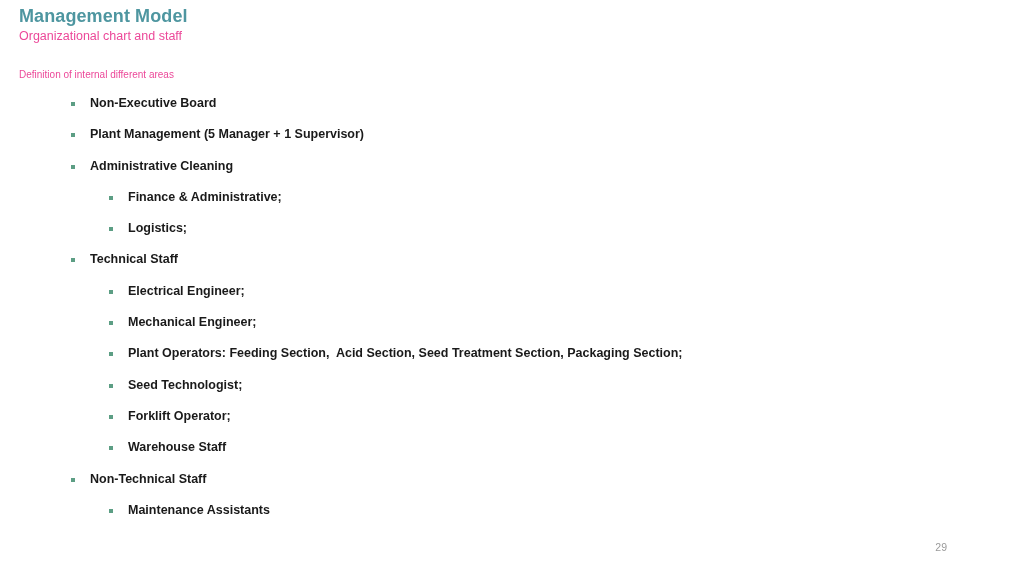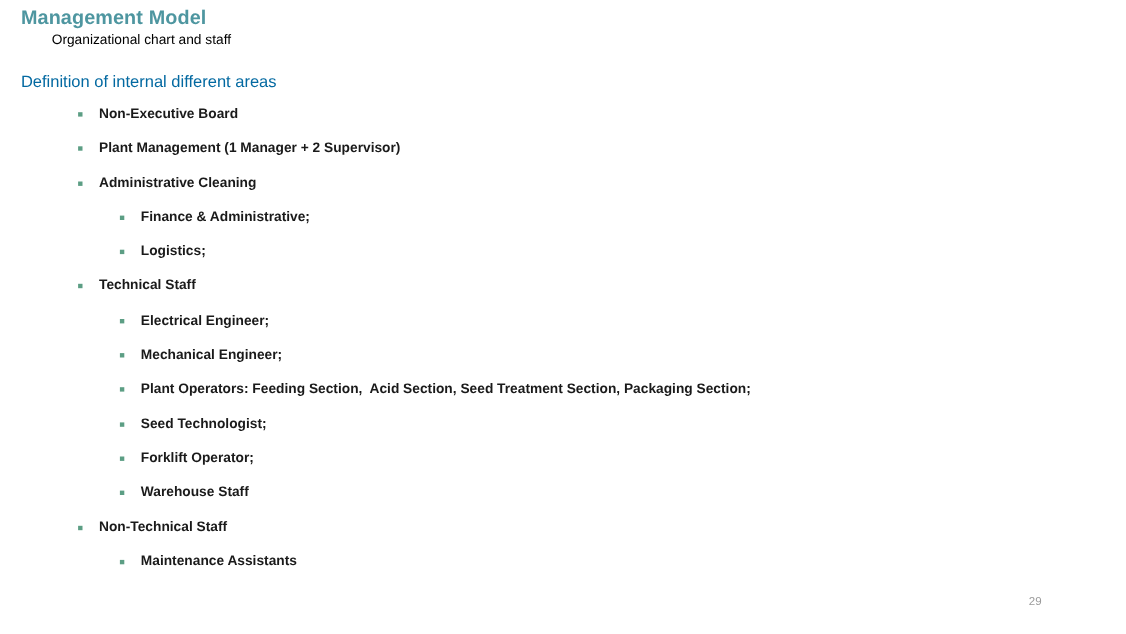--- a/index.html
+++ b/index.html
@@ -32,34 +32,33 @@
     font-size: 18px;
     font-weight: bold;
     color: #4E96A0;
     line-height: 22px;
     letter-spacing: 0.1px;
     white-space: nowrap;
   }
   .slide-subtitle {
     font-size: 12.5px;
     font-weight: normal;
-    color: #000000;
+    color: #ec4899;
     line-height: 16px;
     margin-top: 1px;
     white-space: nowrap;
-    margin-left: 28px;
   }
 
   
   .section-heading {
     position: absolute;
     left: 19px;
     top: 67px;
-    font-size: 15px;
-    color: #0369a1;
+    font-size: 10px;
+    color: #ec4899;
     line-height: 16px;
     white-space: nowrap;
   }
 
   
   .bullet-list {
     position: absolute;
     left: 12px;
     top: 96px;
     width: 1024px;
@@ -114,21 +113,21 @@
 
   <div class="section-heading">Definition of internal different areas</div>
 
   <div class="bullet-list">
       <div class="bullet-row lvl-1">
         <span class="bullet-marker"></span>
         <span class="bullet-text">Non-Executive Board</span>
       </div>
       <div class="bullet-row lvl-1">
         <span class="bullet-marker"></span>
-        <span class="bullet-text">Plant Management (1 Manager + 2 Supervisor)</span>
+        <span class="bullet-text">Plant Management (5 Manager + 1 Supervisor)</span>
       </div>
       <div class="bullet-row lvl-1">
         <span class="bullet-marker"></span>
         <span class="bullet-text">Administrative Cleaning</span>
       </div>
       <div class="bullet-row lvl-2">
         <span class="bullet-marker"></span>
         <span class="bullet-text">Finance &amp; Administrative;</span>
       </div>
       <div class="bullet-row lvl-2">

